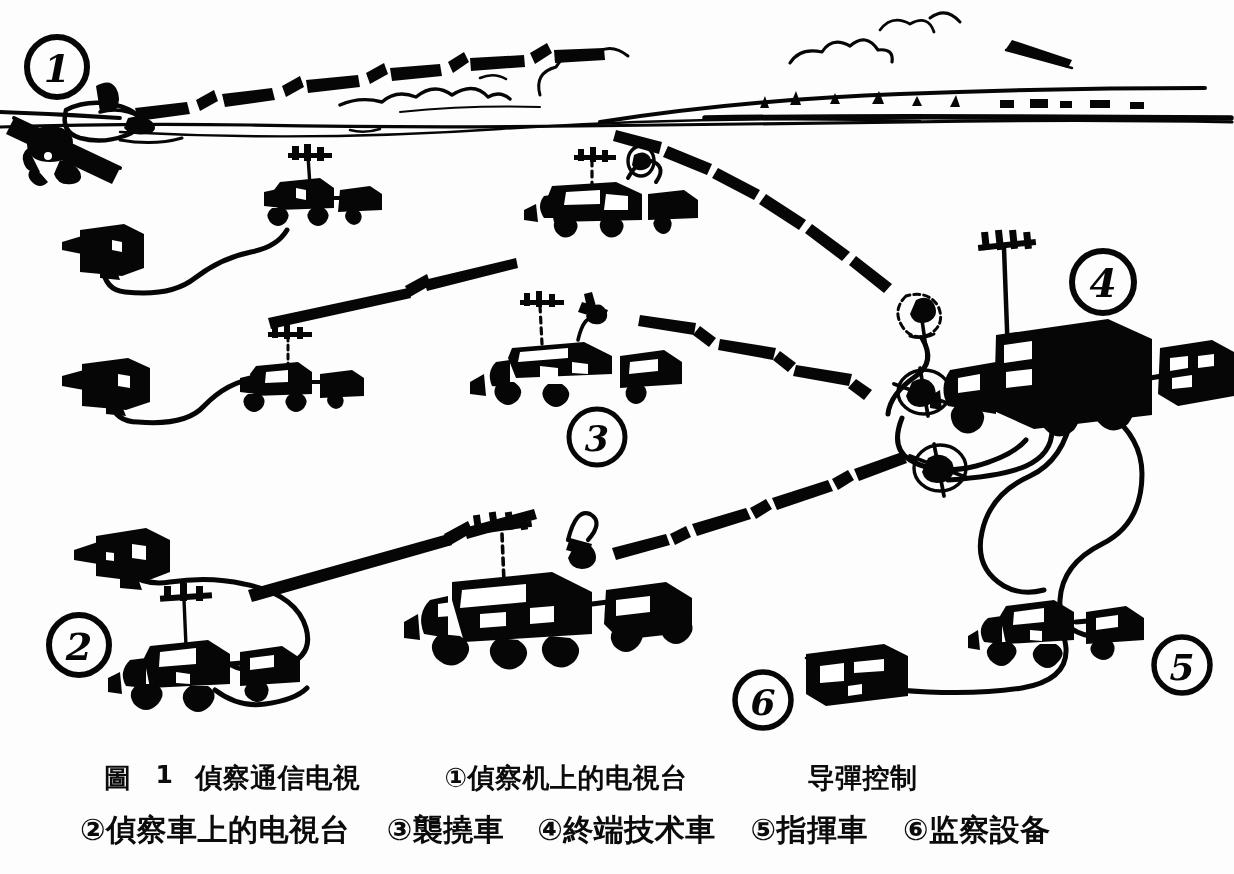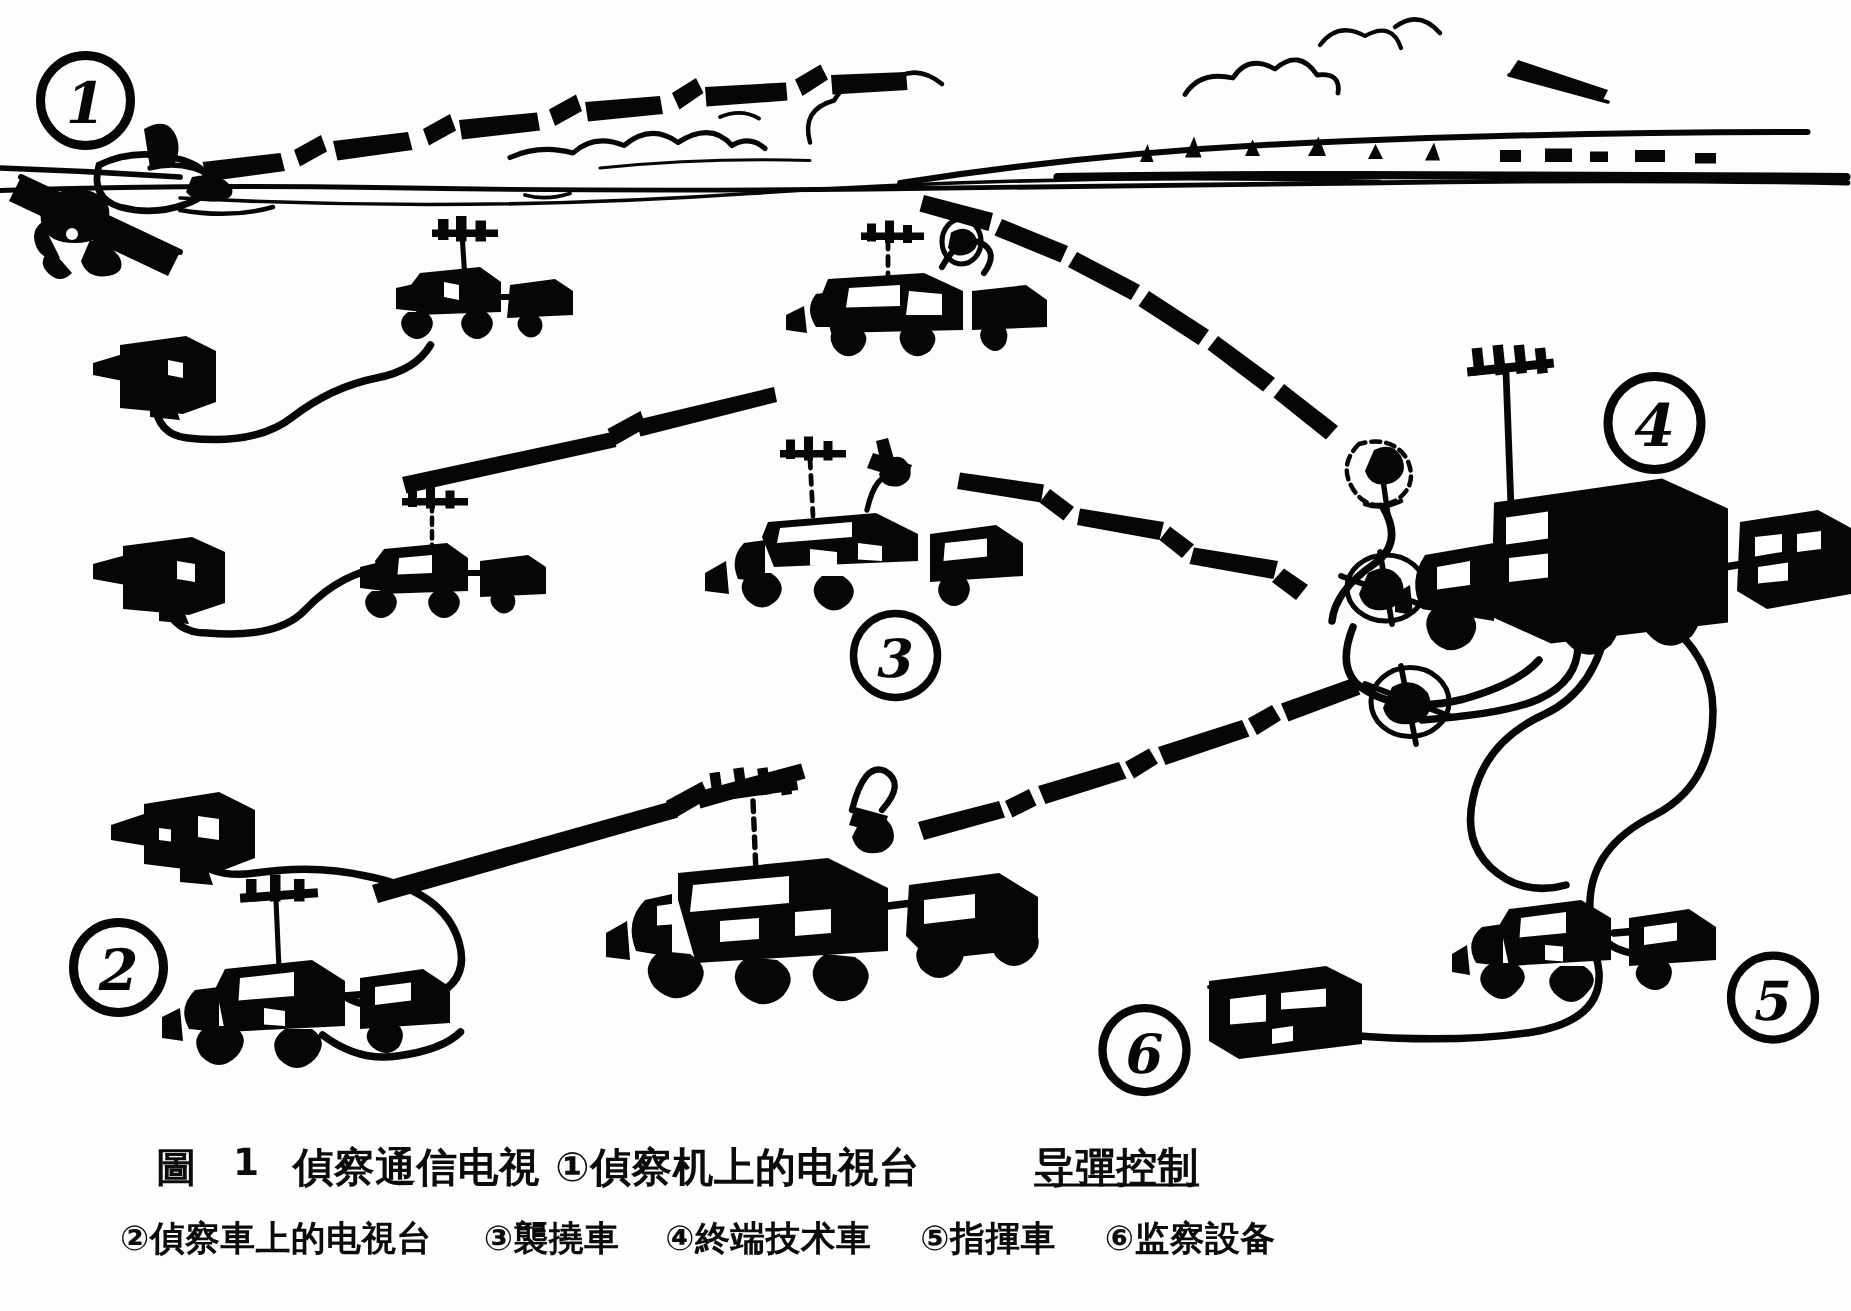--- a/index.html
+++ b/index.html
@@ -45,31 +45,31 @@
     letter-spacing: 0.5px;
   }
   .caption-line-1 {
     top: 8px;
     left: 0;
     font-size: 27px;
   }
   .caption-line-2 {
     top: 58px;
     left: 0;
-    font-size: 23px;
+    font-size: 30px;
   }
   .cap-seg {
     display: inline-block;
     vertical-align: top;
   }
   .cap-fig-label { margin-left: 104px; }
   .cap-fig-num { margin-left: 14px; font-size: 25px; }
   .cap-fig-title { margin-left: 12px; }
-  .cap-item-1 { }
-  .cap-missile { margin-left: 66px; text-decoration: underline; }
+  .cap-item-1 { margin-left: 74px; }
+  .cap-missile { margin-left: 110px; }
   .cap-item-2 { margin-left: 80px; }
   .cap-item-3 { margin-left: 26px; }
   .cap-item-4 { margin-left: 22px; }
   .cap-item-5 { margin-left: 24px; }
   .cap-item-6 { margin-left: 24px; }
   .ink { fill: #060606; }
   .stroke-ink {
     fill: none;
     stroke: #060606;
     stroke-linecap: round;

